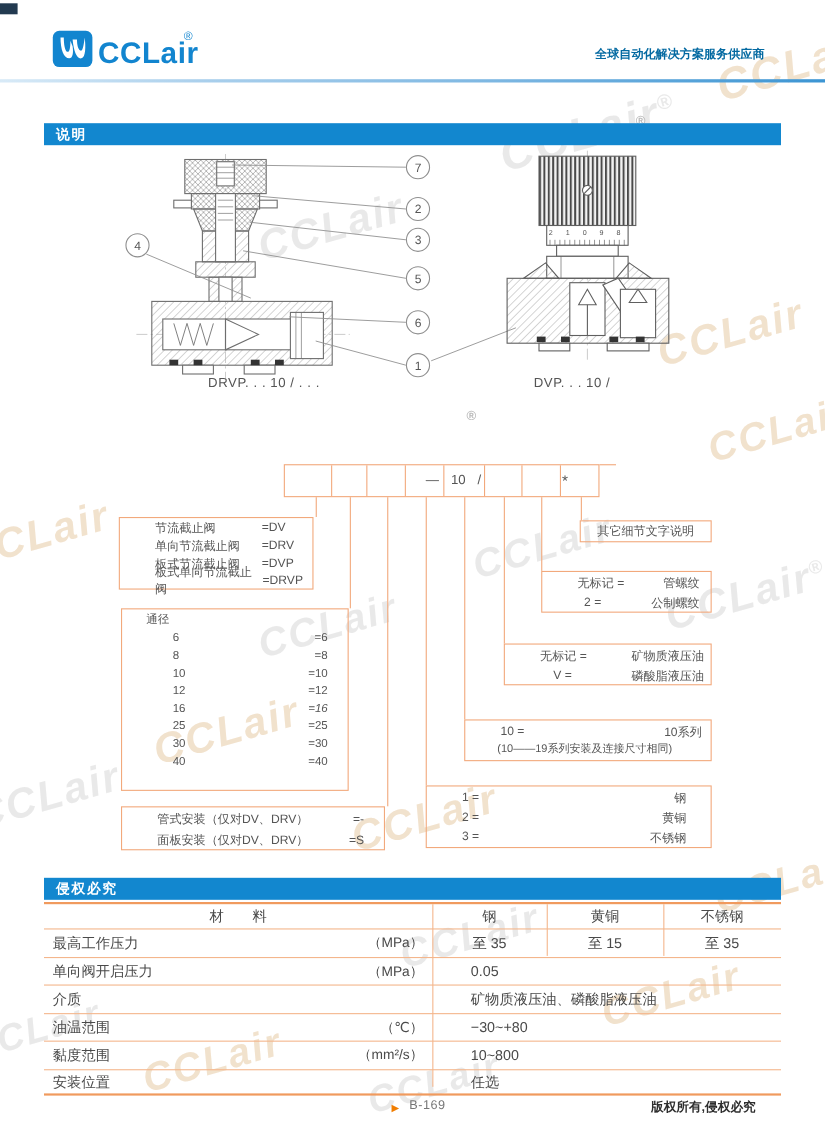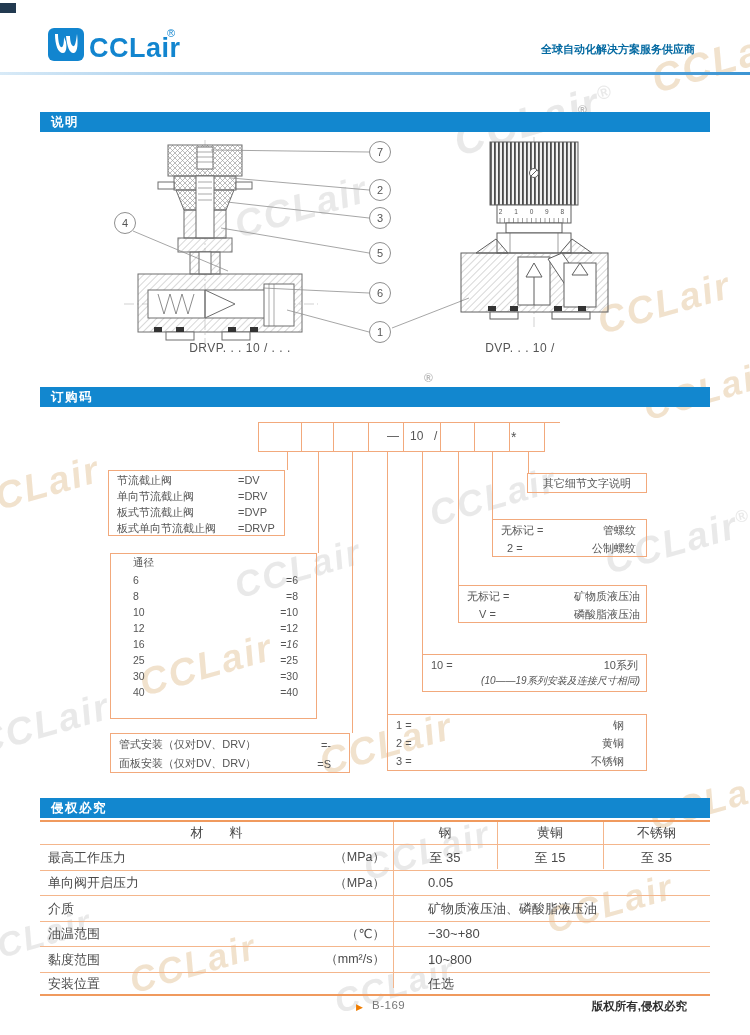--- a/index.html
+++ b/index.html
@@ -28,21 +28,21 @@
   .dlabel{position:absolute;font-size:12px;color:#555;text-align:center;z-index:2;letter-spacing:.5px;}
   
   .crow{position:absolute;left:258px;top:422px;width:287px;height:30px;border:1px solid #f2a97c;
         display:flex;box-sizing:border-box;z-index:2;}
   .crow .c{border-left:1px solid #f2a97c;box-sizing:border-box;height:100%;}
   .crow .c:first-child{border-left:none;}
   .ctext{position:absolute;font-size:12px;color:#555;z-index:3;line-height:14px;}
   .vline{position:absolute;width:1px;background:#f2a97c;z-index:1;}
   .hext{position:absolute;height:1px;background:#f2a97c;z-index:1;}
   .obox{position:absolute;border:1px solid #f2a97c;box-sizing:border-box;font-size:11px;color:#555;z-index:2;background:transparent;}
-  .orow{display:flex;justify-content:space-between;align-items:center;}
+  .orow{display:flex;justify-content:space-between;align-items:center;margin-left:24px;}
   .ocen{text-align:center;}
   
   .ttable{position:absolute;left:40px;top:820px;width:670px;border-top:2px solid #f09a5e;
           border-bottom:2px solid #f09a5e;box-sizing:content-box;z-index:2;}
   .trow{position:relative;border-bottom:1px solid #f4b68c;font-size:13px;color:#4a4a4a;}
   .trow.last{border-bottom:none;}
   .tl{position:absolute;left:8px;}
   .tu{position:absolute;right:325px;font-size:12.5px;}
   .tv{position:absolute;left:388px;}
   .tc{position:absolute;text-align:center;}
@@ -204,21 +204,20 @@
         <rect x="60" y="171" width="8" height="5"></rect>
       <rect x="104" y="171" width="8" height="5"></rect>
         <rect x="128" y="171" width="8" height="5"></rect>
     </g>
     <text x="84" y="79" font-size="6.5" fill="#555" text-anchor="middle" letter-spacing="5">2 1 0 9 8</text>
   </svg>
 
   <div class="dlabel" style="left:165px;top:341px;width:150px;">DRVP. . . 10 / . . .</div>
   <div class="dlabel" style="left:455px;top:341px;width:130px;">DVP. . . 10 /</div>
 
-  <div class="bar" style="top:387px;">订购码</div>
   <span class="reg" style="left:424px;top:371px;">®</span>
 
   <div class="crow">
     <div class="c" style="width:42px;"></div>
     <div class="c" style="width:33px;"></div>
     <div class="c" style="width:35px;"></div>
     <div class="c" style="width:35px;"></div>
     <div class="c" style="width:37px;"></div>
     <div class="c" style="width:35px;"></div>
     <div class="c" style="width:35px;"></div>
@@ -327,21 +326,21 @@
         <span style="padding-left:20px;">V =</span>
         <span style="padding-right:6px;">磷酸脂液压油</span>
       </div>
   </div>
 
   <div class="obox" style="left:422px;top:654px;width:225px;height:38px;padding:1px 0;">
     <div class="orow" style="height:18px;">
         <span style="padding-left:8px;">10 =</span>
         <span style="padding-right:8px;">10系列</span>
       </div>
-    <div style="height:18px;text-align:right;padding-right:6px;font-size:10px;font-style:italic;">(10——19系列安装及连接尺寸相同)</div>
+    <div style="height:18px;text-align:center;padding-right:6px;font-size:10px;">(10——19系列安装及连接尺寸相同)</div>
   </div>
 
   <div class="obox" style="left:387px;top:714px;width:260px;height:57px;padding:1px 0;">
     <div class="orow" style="height:18px;">
         <span style="padding-left:8px;">1 =</span>
         <span style="padding-right:22px;">钢</span>
       </div>
     <div class="orow" style="height:18px;">
         <span style="padding-left:8px;">2 =</span>
         <span style="padding-right:22px;">黄铜</span>

